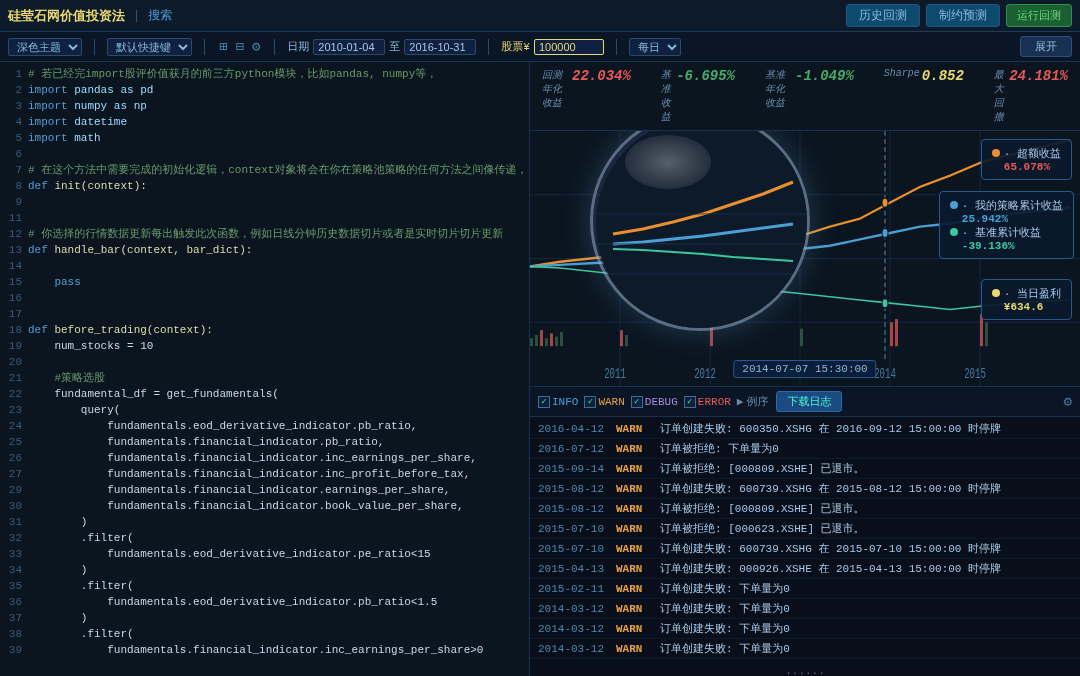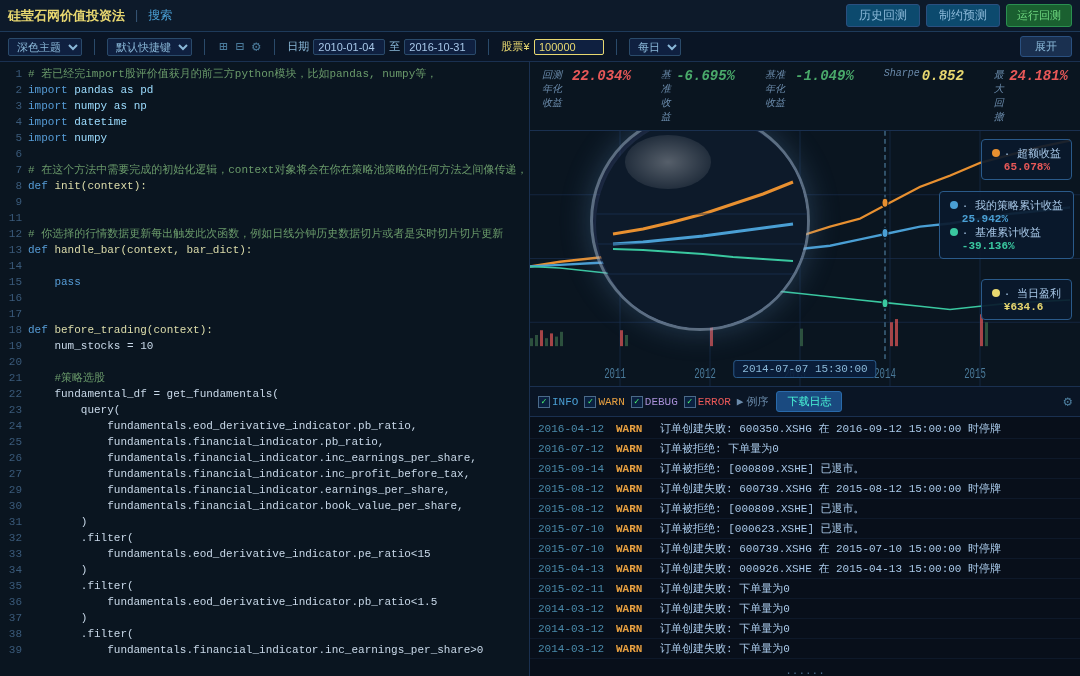--- a/index.html
+++ b/index.html
@@ -454,21 +454,21 @@
         <div class="code-line">
           <span class="line-num">3</span>
           <span class="line-content"><span class="kw">import</span> <span class="var">numpy as np</span></span>
         </div>
         <div class="code-line">
           <span class="line-num">4</span>
           <span class="line-content"><span class="kw">import</span> <span class="var">datetime</span></span>
         </div>
         <div class="code-line">
           <span class="line-num">5</span>
-          <span class="line-content"><span class="kw">import</span> <span class="var">numpy</span></span>
+          <span class="line-content"><span class="kw">import</span> <span class="var">math</span></span>
         </div>
         <div class="code-line">
           <span class="line-num">6</span>
           <span class="line-content"></span>
         </div>
         <div class="code-line">
           <span class="line-num">7</span>
           <span class="line-content"><span class="cm"># 在这个方法中需要完成的初始化逻辑，context对象将会在你在策略池策略的任何方法之间像传递，</span></span>
         </div>
         <div class="code-line">

